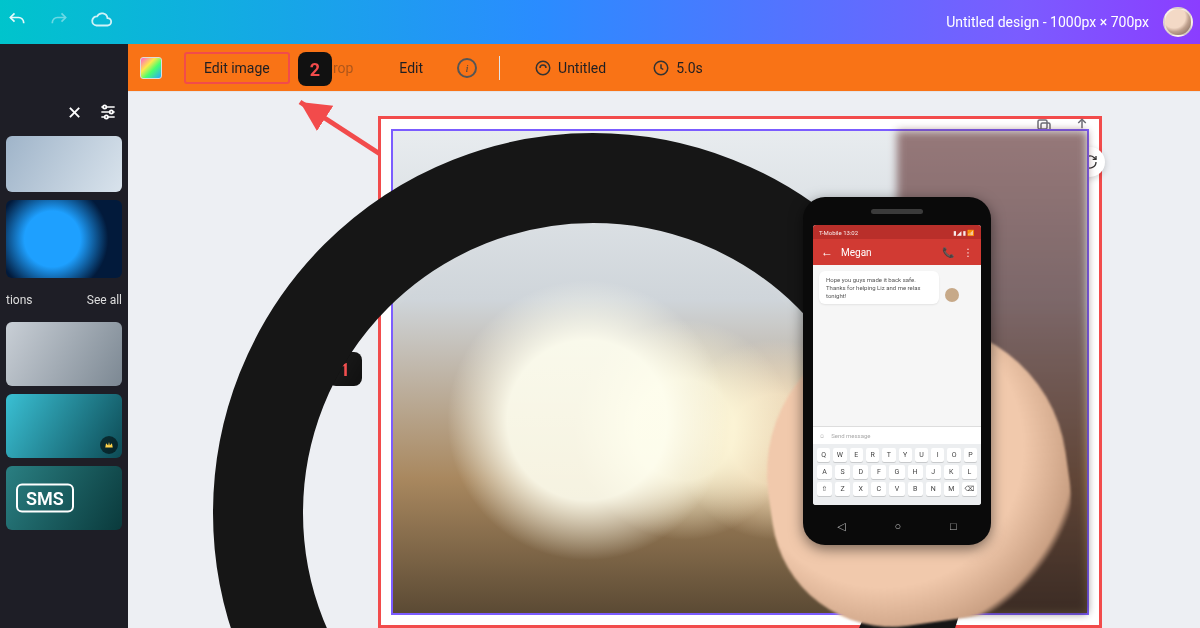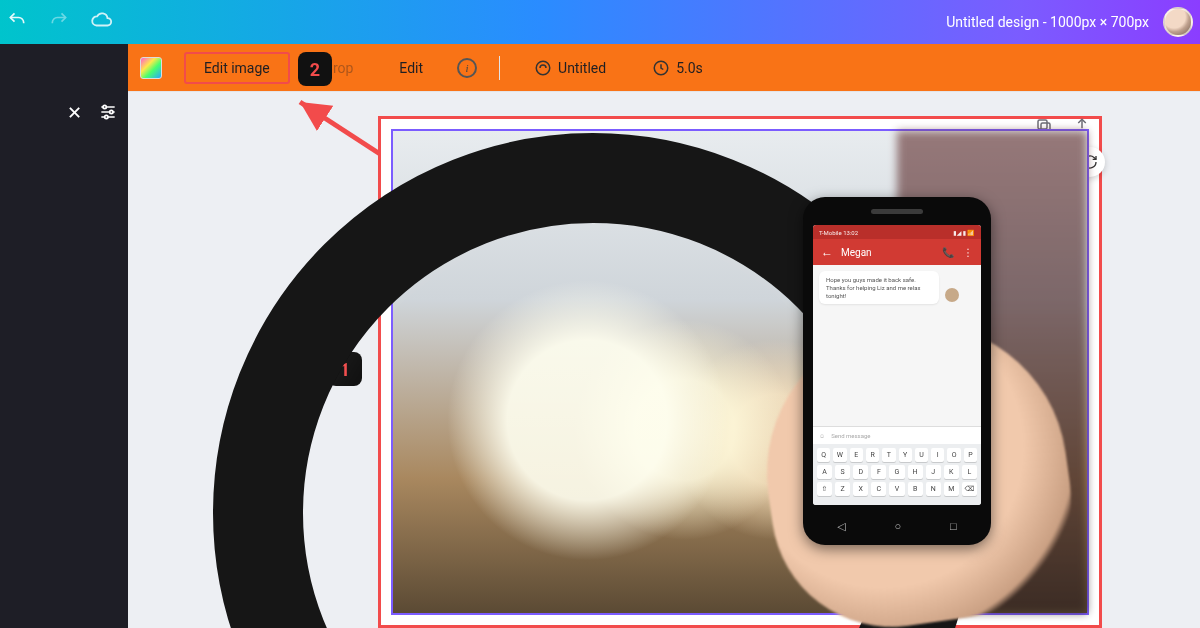--- a/index.html
+++ b/index.html
@@ -259,20 +259,39 @@
   <div class="sidepanel-head">
     <span class="x">✕</span>
     <span class="sliders">
       <svg width="20" height="20" viewBox="0 0 24 24" fill="none" stroke="#fff" stroke-width="2">
           <path d="M4 6h16M4 12h16M4 18h16"></path>
           <circle cx="8" cy="6" r="2" fill="#1e1e26"></circle>
           <circle cx="16" cy="12" r="2" fill="#1e1e26"></circle>
           <circle cx="10" cy="18" r="2" fill="#1e1e26"></circle>
         </svg>
     </span>
+  </div>
+  <div class="thumb-col">
+    <div class="thumb h56 t1"></div>
+    <div class="thumb h78 t2"></div>
+    <div class="thumb seeall-row">
+      <span>tions</span>
+      <span>See all</span>
+    </div>
+    <div class="thumb h64 t3"></div>
+    <div class="thumb h64 t4">
+      <span class="crown">
+        <svg width="10" height="10" viewBox="0 0 24 24" fill="#ffd24a">
+            <path d="M3 18l2-10 5 5 2-8 2 8 5-5 2 10z"></path>
+          </svg>
+      </span>
+    </div>
+    <div class="thumb h64 t5">
+      <span class="sms-badge">SMS</span>
+    </div>
   </div>
 </div>
 <div class="panel-handle">
   <svg width="8" height="14" viewBox="0 0 8 14" fill="none" stroke="#aaa" stroke-width="2">
       <path d="M6 2L2 7l4 5"></path>
     </svg>
 </div>
 
 <div class="canvas-area">
 

